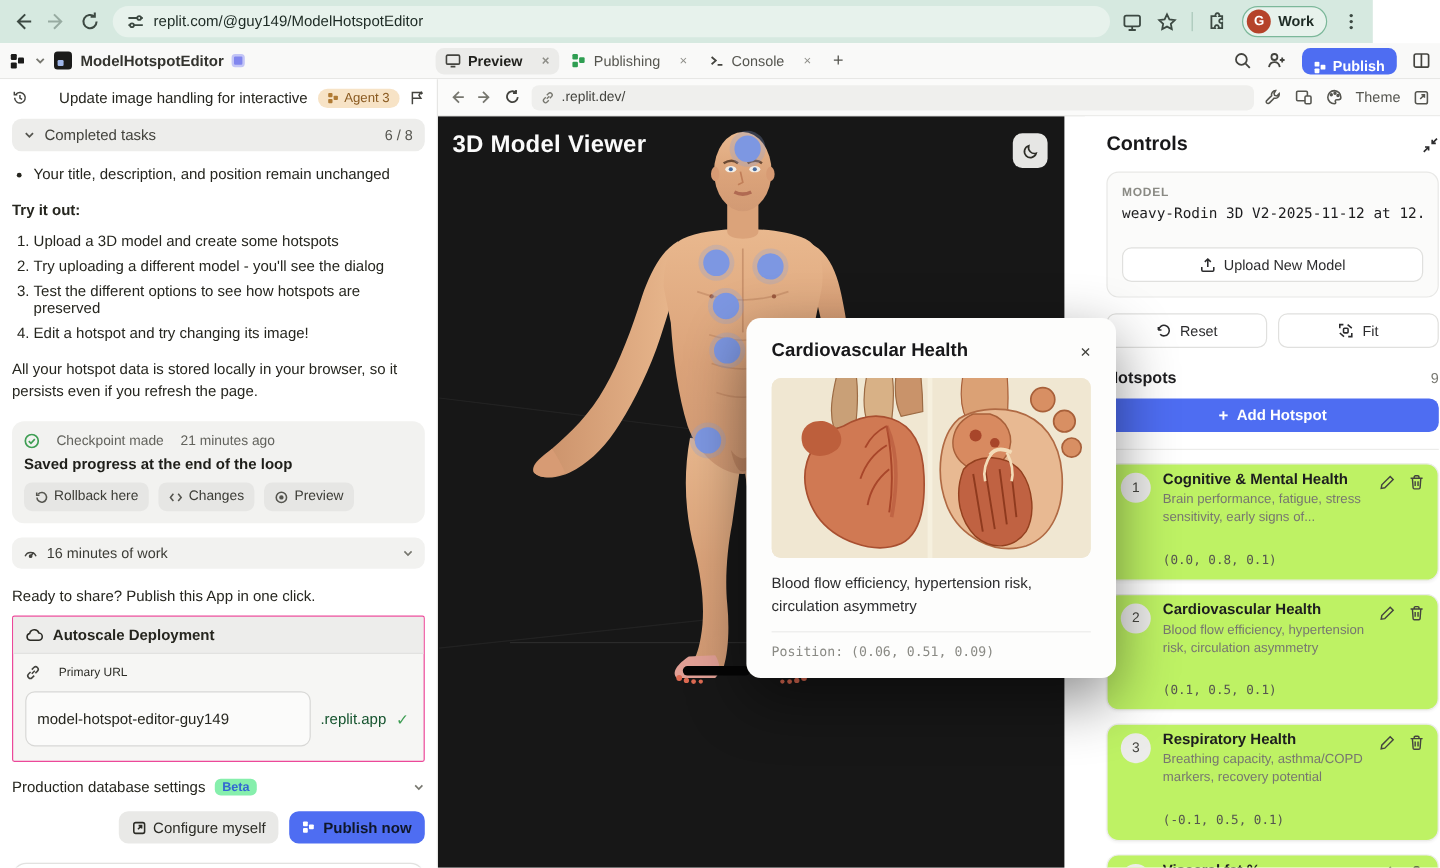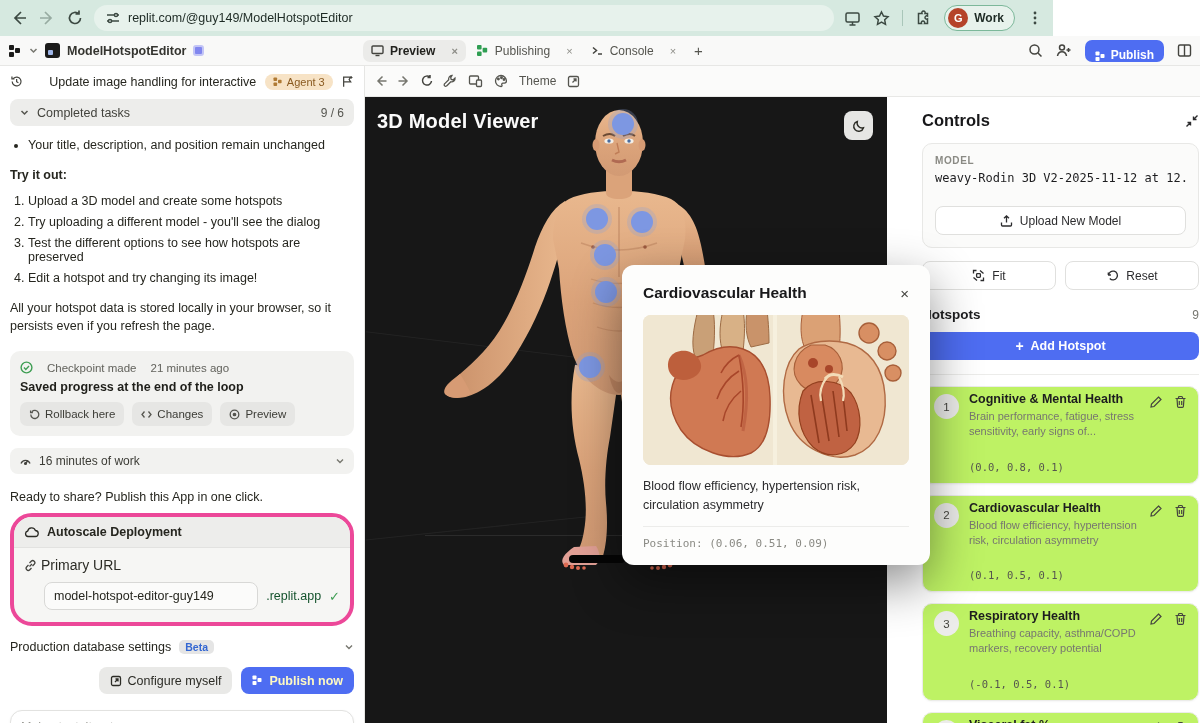--- a/index.html
+++ b/index.html
@@ -1,20 +1,20 @@
 <!DOCTYPE html>
 <html><head>
 <meta charset="utf-8">
 <style>
   * { margin:0; padding:0; box-sizing:border-box; }
   html,body { width:1200px; height:723px; font-family:"Liberation Sans",sans-serif; background:#fff; overflow:hidden; }
   svg.ic { display:block; }
 
   
-  #browser-bar { position:absolute; left:0; top:0; width:1053px; height:36px; background:#d6e9e0; display:flex; align-items:center; padding:0 10px; gap:10px; }
+  #browser-bar { position:absolute; left:0; top:0; width:1144px; height:36px; background:#d6e9e0; display:flex; align-items:center; padding:0 10px; gap:10px; }
   #browser-bar .navic { color:#3c4942; width:18px; height:18px; flex:0 0 auto; }
   #url-pill { height:26px; width:898px; background:#e7f2ec; border-radius:14px; display:flex; align-items:center; gap:8px; padding:0 12px; }
   #url-text { font-size:12.5px; color:#1d2a24; }
   .chrome-right { display:flex; align-items:center; gap:12px; margin-left:auto; color:#3c4942; }
   #profile-pill { height:26px; background:#e7f2ec; border:1.5px solid #7cb89a; border-radius:14px; display:flex; align-items:center; gap:6px; padding:0 10px 0 3px; }
   #profile-avatar { width:20px; height:20px; border-radius:50%; background:#b5432a; color:#fff; font-size:11px; font-weight:bold; display:flex; align-items:center; justify-content:center; }
   #profile-name { font-size:12px; color:#1d2a24; font-weight:600; }
   .vsep { width:1px; height:16px; background:#a9c6b9; }
 
   
@@ -46,34 +46,34 @@
   ol.steps li { margin-bottom:7px; }
   .note { margin-top:14px; line-height:1.45; }
   #checkpoint-card { background:#f2f2f0; border-radius:10px; margin-top:16px; padding:10px 10px 10px 10px; }
   .cp-row1 { display:flex; align-items:center; gap:14px; color:#62625c; font-size:11.5px; }
   .cp-title { font-weight:700; font-size:12.5px; margin:6px 0 8px 0; color:#1f1f1a; }
   .cp-btns { display:flex; gap:8px; }
   .chip-btn { background:#e6e6e4; border:none; border-radius:7px; height:24px; padding:0 9px; font-size:11.5px; color:#3c3c36; display:flex; align-items:center; gap:5px; }
   #work-bar { background:#f2f2f0; border-radius:8px; height:26px; margin-top:12px; display:flex; align-items:center; gap:7px; padding:0 9px; color:#3c3c36; font-size:12px; }
   #work-bar .chev { margin-left:auto; color:#77776f; }
   #publish-prompt { margin-top:16px; }
-  #deploy-card { border:4px solid #ec4899; border-radius:22px; margin-top:9px; overflow:hidden; background:#f6f6f4; }
+  #deploy-card { border:1px solid #ec4899; border-radius:2px; margin-top:9px; overflow:hidden; background:#f6f6f4; }
   #deploy-head { background:#ededeb; padding:8px 10px; font-weight:700; display:flex; align-items:center; gap:8px; border-bottom:1px solid #e2e2e0; font-size:12.5px; }
   #deploy-body { padding:9px 10px 12px 10px; }
-  .url-label { display:flex; align-items:center; gap:4px; font-size:14px; color:#2c2c26; }
+  .url-label { display:flex; align-items:center; gap:15px; font-size:10px; color:#2c2c26; }
   .url-row { display:flex; align-items:center; gap:8px; margin-top:9px; }
-  #subdomain-input { width:238px; height:28px; border:1px solid #d8d8d6; border-radius:8px; background:#fbfbfa; padding:0 9px; font-size:12.5px; color:#26261f; font-family:"Liberation Sans",sans-serif;margin-left:20px; }
+  #subdomain-input { width:238px; height:46px; border:1px solid #d8d8d6; border-radius:8px; background:#fbfbfa; padding:0 9px; font-size:12.5px; color:#26261f; font-family:"Liberation Sans",sans-serif; }
   #domain-suffix { font-size:12.5px; color:#14532d; }
   .green-check { color:#3f9e54; font-size:13px; }
   #db-row { display:flex; align-items:center; gap:8px; margin-top:14px; font-size:12.5px; color:#26261f; }
-  #beta-badge { background:#e5e5e5; color:#3467d2; font-size:10.5px; border-radius:5px; padding:1px 6px; font-weight:600; }
+  #beta-badge { background:#86efac; color:#3467d2; font-size:10.5px; border-radius:5px; padding:1px 6px; font-weight:600; }
   #db-row .chev { margin-left:auto; color:#77776f; }
   .action-row { display:flex; justify-content:flex-end; gap:9px; margin-top:13px; }
   #configure-btn { background:#e9e9e7; border:none; border-radius:8px; height:27px; padding:0 11px; font-size:12.5px; color:#2c2c26; display:flex; align-items:center; gap:6px; }
-  #publish-now-btn { background:#4e6df2; border:none; border-radius:8px; height:27px; padding:0 11px; font-size:12.5px; color:#fef9c3; font-weight:600; display:flex; align-items:center; gap:6px; }
+  #publish-now-btn { background:#4e6df2; border:none; border-radius:8px; height:27px; padding:0 11px; font-size:12.5px; color:#0f172a; font-weight:600; display:flex; align-items:center; gap:6px; }
   #composer { border:1px solid #e2e2e0; border-radius:12px; margin-top:16px; background:#fff; box-shadow:0 1px 3px rgba(0,0,0,.05); padding:9px 10px 8px 10px; }
   #composer-input { border:none; outline:none; width:100%; font-size:12.5px; color:#26261f; font-family:"Liberation Sans",sans-serif; background:transparent; }
   #composer-input::placeholder { color:#9a9a94; }
 
   
   #pane-toolbar { position:absolute; left:365px; top:66px; width:835px; height:31px; background:#fbfbfa; border-bottom:1px solid #e8e8e6; display:flex; align-items:center; gap:9px; padding:0 9px; color:#55554f; }
   #pane-url { height:21px; flex:1 1 auto; background:#efefed; border-radius:6px; display:flex; align-items:center; gap:6px; padding:0 8px; font-size:11.5px; color:#44443f; }
   .pane-tools { display:flex; align-items:center; gap:11px; color:#55554f; font-size:12px; }
 
   
@@ -246,21 +246,21 @@
         <path d="M3 13.5V2.5h8l-1.8 2.7L11 7.9H3"></path>
         <path d="M11.5 1.5v3M10 3h3" stroke-width="1.2"></path>
       </svg>
   </div>
   <div class="lp-body">
     <div id="tasks-bar">
       <svg class="ic" width="9" height="9" viewBox="0 0 9 9" fill="none" stroke="#55554f" stroke-width="1.5">
           <path d="M1.5 3l3 3 3-3"></path>
         </svg>
       <span>Completed tasks</span>
-      <span id="tasks-count">9 / 6</span>
+      <span id="tasks-count">6 / 8</span>
     </div>
     <ul class="bullet-list">
       <li>Your title, description, and position remain unchanged</li>
     </ul>
     <div class="bold-line">Try it out:</div>
     <ol class="steps">
       <li>Upload a 3D model and create some hotspots</li>
       <li>Try uploading a different model - you'll see the dialog</li>
       <li>Test the different options to see how hotspots are preserved</li>
       <li>Edit a hotspot and try changing its image!</li>
@@ -372,20 +372,26 @@
 <div id="pane-toolbar">
   <svg class="ic" width="14" height="14" viewBox="0 0 14 14" fill="none" stroke="#77776f" stroke-width="1.5">
       <path d="M8.5 2.5 4 7l4.5 4.5M4 7h8.5"></path>
     </svg>
   <svg class="ic" width="14" height="14" viewBox="0 0 14 14" fill="none" stroke="#77776f" stroke-width="1.5">
       <path d="M5.5 2.5 10 7l-4.5 4.5M10 7H1.5"></path>
     </svg>
   <svg class="ic" width="14" height="14" viewBox="0 0 14 14" fill="none" stroke="#44443f" stroke-width="1.5">
       <path d="M11.5 7A4.5 4.5 0 1 1 10 3.2M10 1v2.5H7.5"></path>
     </svg>
+  <div id="pane-url">
+    <svg class="ic" width="11" height="11" viewBox="0 0 13 13" fill="none" stroke="#77776f" stroke-width="1.3">
+        <path d="M5.5 7.5 8 5M4.5 6 2.8 7.7a2.1 2.1 0 0 0 3 3L7.5 9M8.5 7l1.7-1.7a2.1 2.1 0 0 0-3-3L5.5 4"></path>
+      </svg>
+    <span>.replit.dev/</span>
+  </div>
   <div class="pane-tools">
     <svg class="ic" width="14" height="14" viewBox="0 0 14 14" fill="none" stroke="currentColor" stroke-width="1.3">
         <path d="M9 1.5a3.4 3.4 0 0 0-3.3 4.2L1.8 9.6a1.5 1.5 0 1 0 2.1 2.1l3.9-3.9A3.4 3.4 0 0 0 12 4l-2 2-1.8-.5L7.7 3.7z"></path>
       </svg>
     <svg class="ic" width="15" height="14" viewBox="0 0 15 14" fill="none" stroke="currentColor" stroke-width="1.3">
         <rect x="1.5" y="2" width="9" height="8" rx="1"></rect>
         <rect x="8.5" y="6" width="5" height="6.5" rx="1" fill="#fbfbfa"></rect>
       </svg>
     <svg class="ic" width="14" height="14" viewBox="0 0 14 14" fill="none" stroke="currentColor" stroke-width="1.3">
         <path d="M7 1.5A5.5 5.5 0 1 0 7 12.5c1 0 1.3-.8.9-1.5-.5-.9 0-1.9 1.1-1.9h1.4c1 0 2-.7 2-2A5.6 5.6 0 0 0 7 1.5z"></path>
@@ -493,30 +499,30 @@
     <button class="outline-btn" id="upload-btn">
       <svg class="ic" width="13" height="13" viewBox="0 0 13 13" fill="none" stroke="#2c2c2e" stroke-width="1.3">
           <path d="M6.5 8.5V1.8M4 4.2 6.5 1.8 9 4.2M1.5 8.5v2.5a1 1 0 0 0 1 1h8a1 1 0 0 0 1-1V8.5"></path>
         </svg>
       <span>Upload New Model</span>
     </button>
   </div>
   <div class="fit-row">
     <button class="outline-btn">
       <svg class="ic" width="13" height="13" viewBox="0 0 13 13" fill="none" stroke="#2c2c2e" stroke-width="1.3">
-          <path d="M1.5 4.5v-3h3M11.5 8.5v3h-3M11.5 4.5 8 1.5M1.5 8.5 5 11.5"></path>
-          <rect x="4.6" y="4.6" width="3.8" height="3.8" rx="0.8"></rect>
-        </svg>
-      <span>Fit</span>
+          <path d="M2.6 6.5a4.4 4.4 0 1 1 1.2 3M2.3 6V3.4M2.3 6h2.6"></path>
+        </svg>
+      <span>Reset</span>
     </button>
     <button class="outline-btn">
       <svg class="ic" width="13" height="13" viewBox="0 0 13 13" fill="none" stroke="#2c2c2e" stroke-width="1.3">
-          <path d="M2.6 6.5a4.4 4.4 0 1 1 1.2 3M2.3 6V3.4M2.3 6h2.6"></path>
-        </svg>
-      <span>Reset</span>
+          <path d="M1.5 4.5v-3h3M11.5 8.5v3h-3M11.5 4.5 8 1.5M1.5 8.5 5 11.5"></path>
+          <rect x="4.6" y="4.6" width="3.8" height="3.8" rx="0.8"></rect>
+        </svg>
+      <span>Fit</span>
     </button>
   </div>
   <div id="hotspots-row">
     <span id="hotspots-label">Hotspots</span>
     <span id="hotspots-count">9</span>
   </div>
   <button id="add-hotspot-btn">
     <span style="font-size:14px;">+</span>
     <span>Add Hotspot</span>
   </button>

